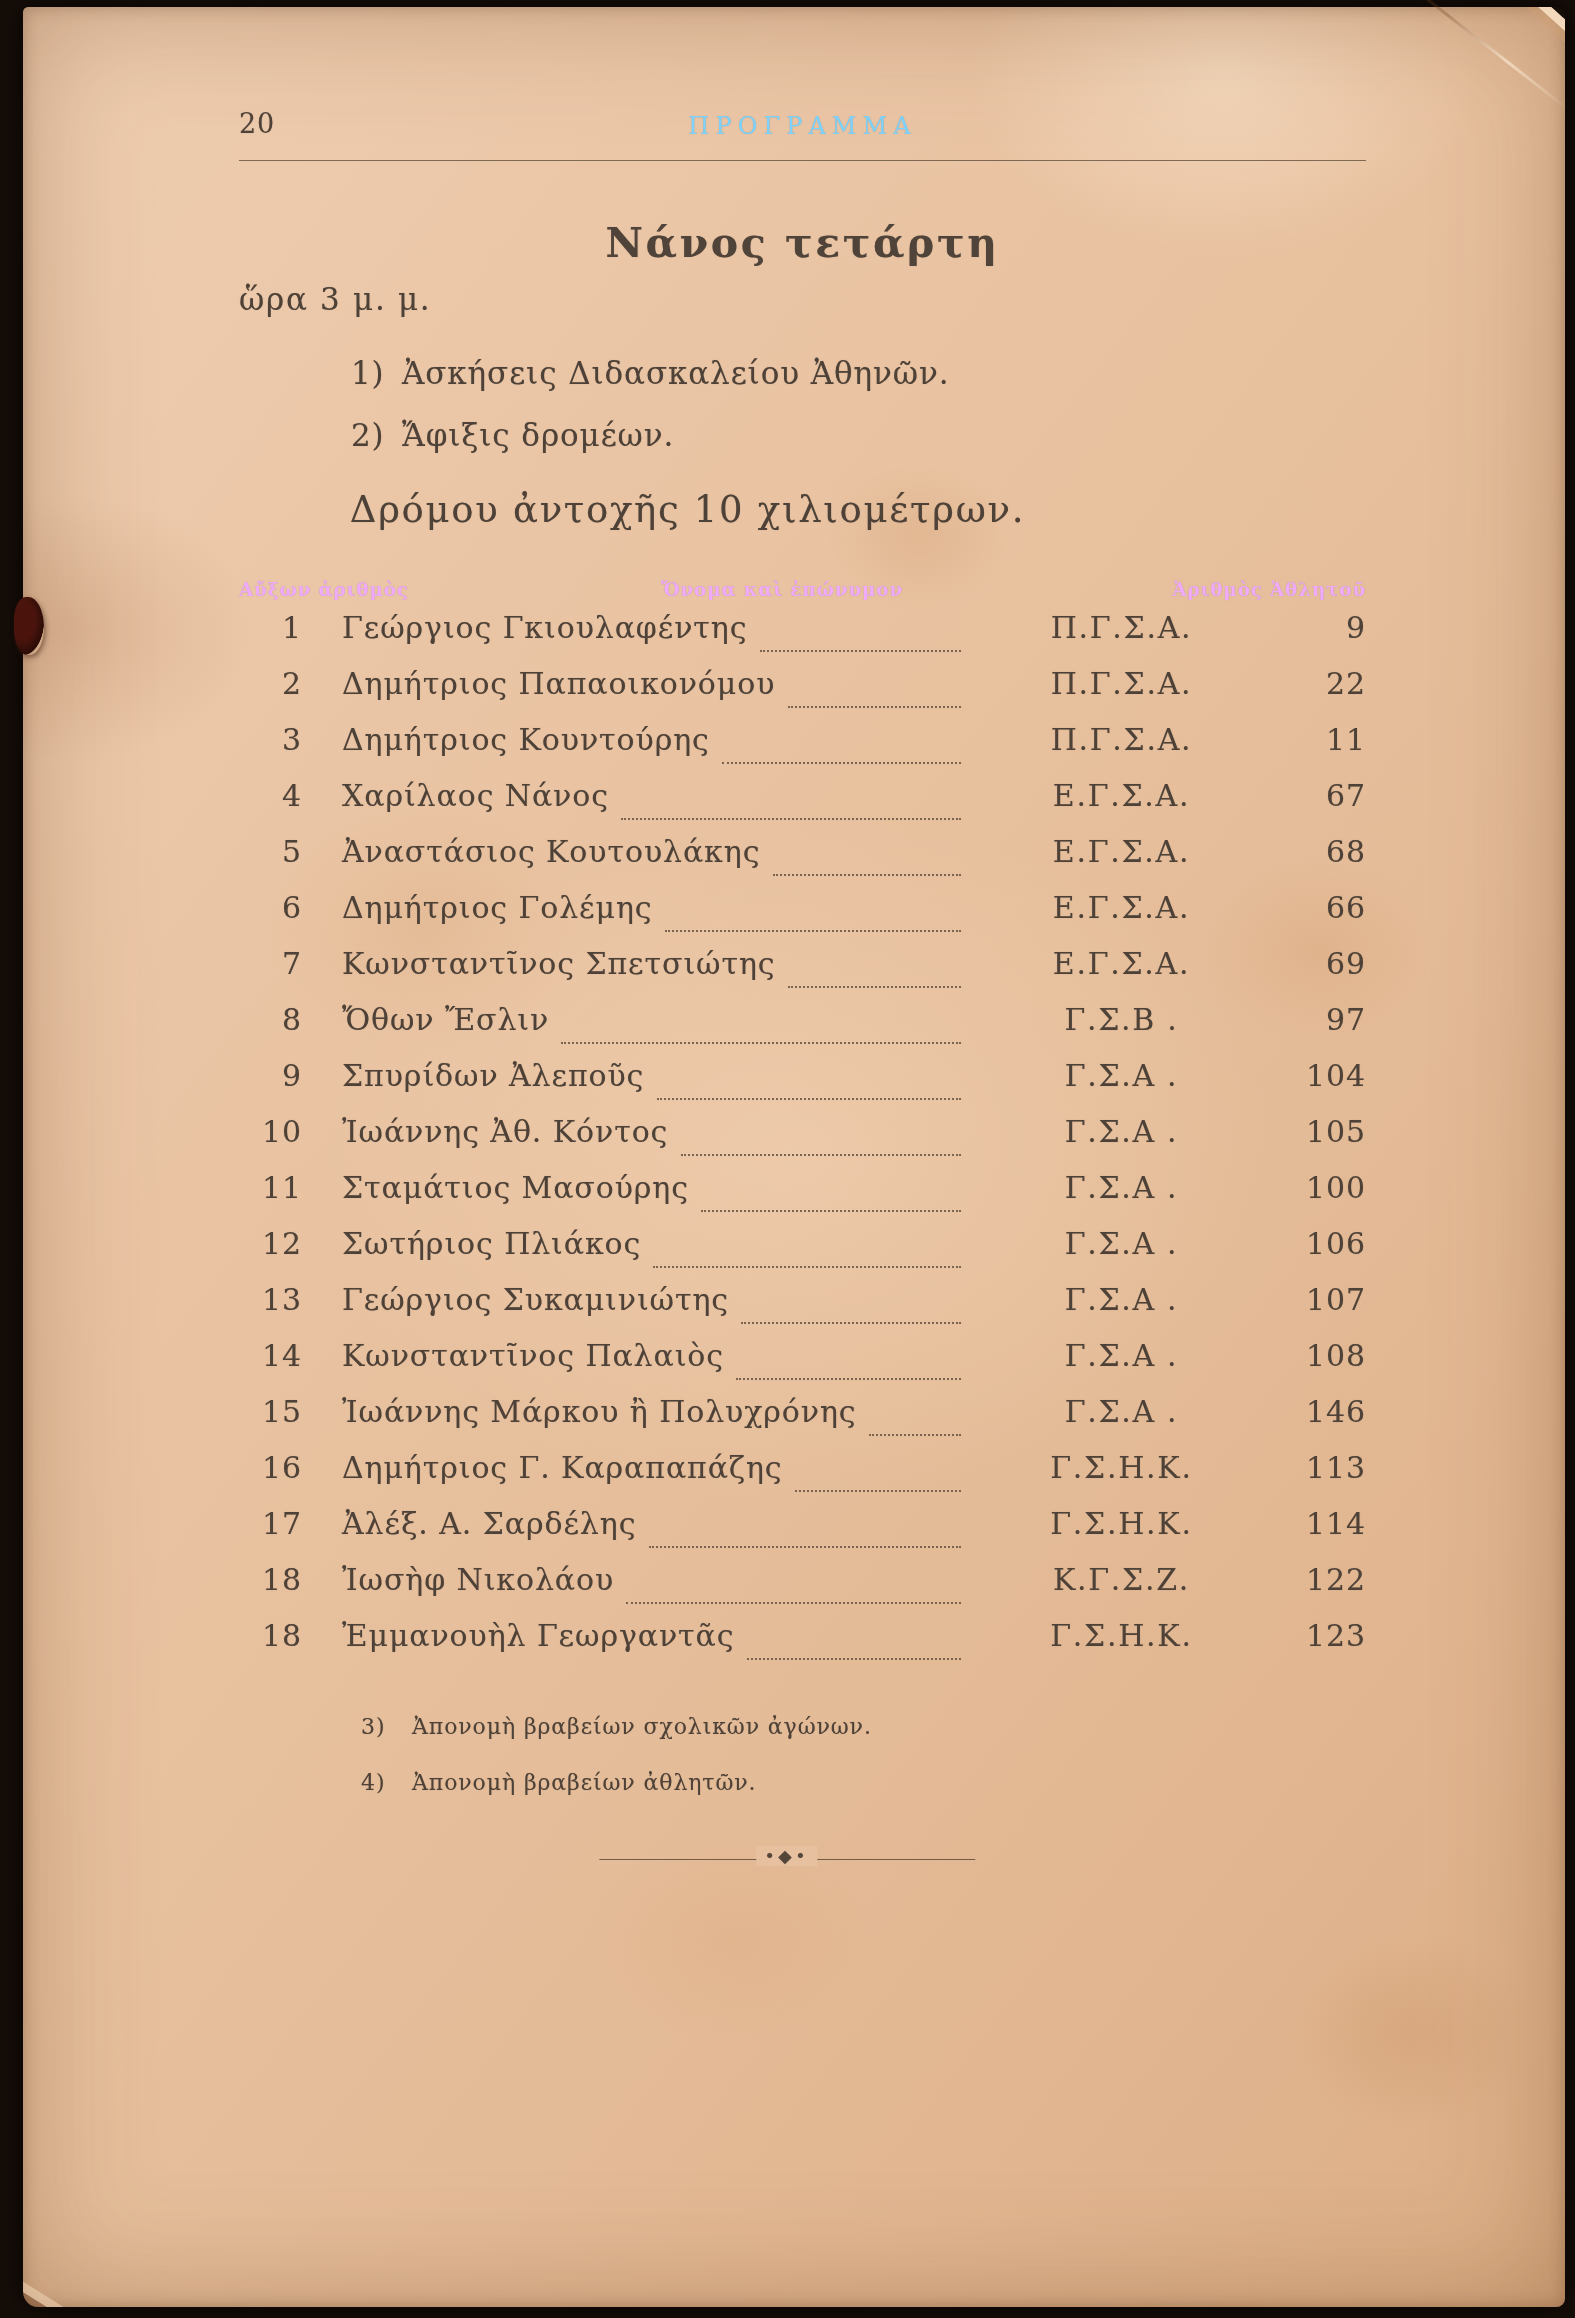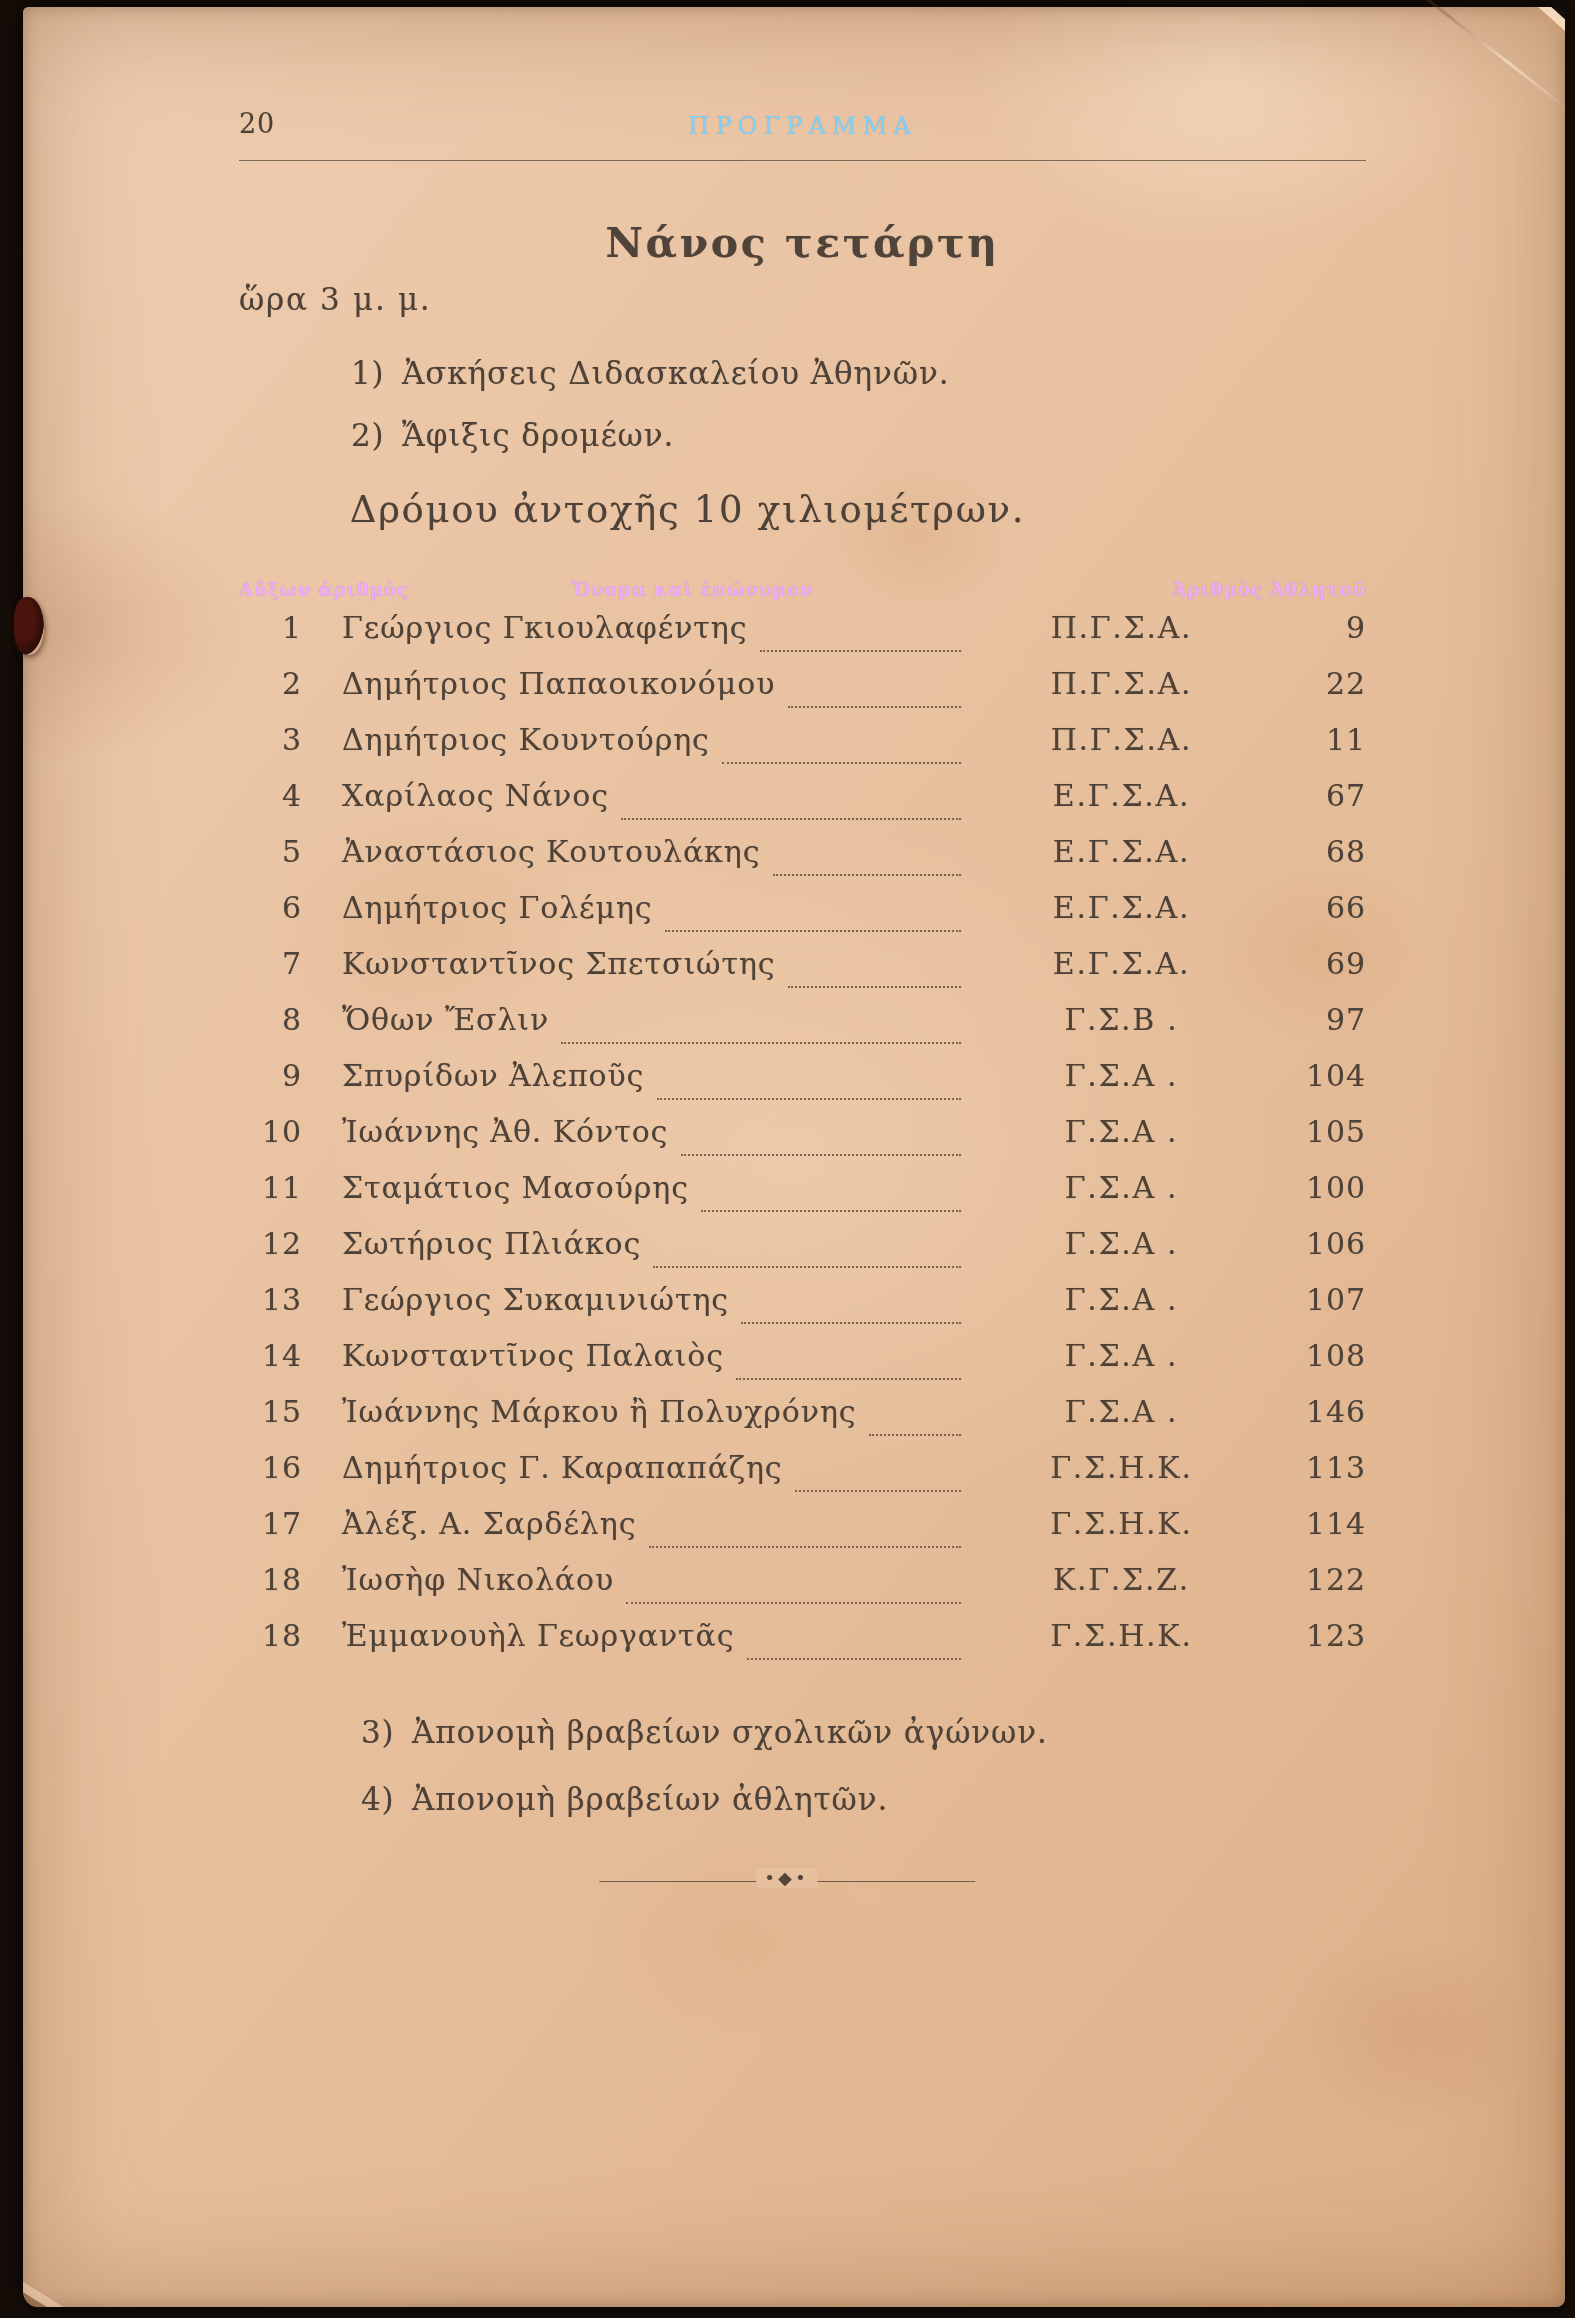--- a/index.html
+++ b/index.html
@@ -82,34 +82,34 @@
   .program-item{margin-top:26px;letter-spacing:0.9px;}
   .program-item .item-num{display:inline-block;min-width:51px;}
   .race-heading{
     margin-top:35px;text-align:center;transform:translateX(-115px);
     font-size:37px;letter-spacing:1.7px;
   }
   
   .athlete-table{margin-top:23px;}
   .table-header{position:relative;height:31px;font-size:18.3px;color:#f0abfc;font-weight:bold;margin-top:48px;}
   .col-aa{position:absolute;left:0;top:0;letter-spacing:0.9px;}
-  .col-name{position:absolute;left:332px;width:332px;text-align:left;top:0;letter-spacing:0.9px;}
+  .col-name{position:absolute;left:332px;width:332px;text-align:right;top:0;letter-spacing:0.9px;}
   .col-num{position:absolute;right:0;top:0;letter-spacing:0.9px;}
   .table-body{font-size:30px;}
   .t-row{display:flex;align-items:baseline;height:56px;letter-spacing:0.9px;}
   .t-no{width:63px;text-align:right;flex:0 0 auto;}
   .t-name{margin-left:40px;flex:0 1 auto;white-space:nowrap;}
   .t-leader{
     flex:1 1 auto;min-width:26px;height:0.9px;align-self:flex-end;
     border-bottom:2.6px dotted rgba(94,76,60,.8);
     margin:0 12.2px 14px 12.2px;
   }
   .t-club{flex:0 0 297px;text-align:center;letter-spacing:1.7px;}
   .t-anum{flex:0 0 96px;text-align:right;}
-  .program-list-bottom{margin-top:40px;padding-left:122px;font-size:31px;}
+  .program-list-bottom{margin-top:40px;padding-left:122px;font-size:22px;}
   .program-list-bottom .program-item{margin-top:31px;}
   
   .divider{
     margin:63px auto 0 auto;width:376px;position:relative;height:3.5px;
     transform:translateX(-15.7px);
   }
   .divider .line{position:absolute;left:0;right:0;top:0.9px;border-top:1.7px solid rgba(86,68,52,.8);}
   .divider .ornament{
     position:absolute;left:50%;top:-12.2px;transform:translateX(-50%);
     background:#e7c0a0;padding:0 8.7px;

